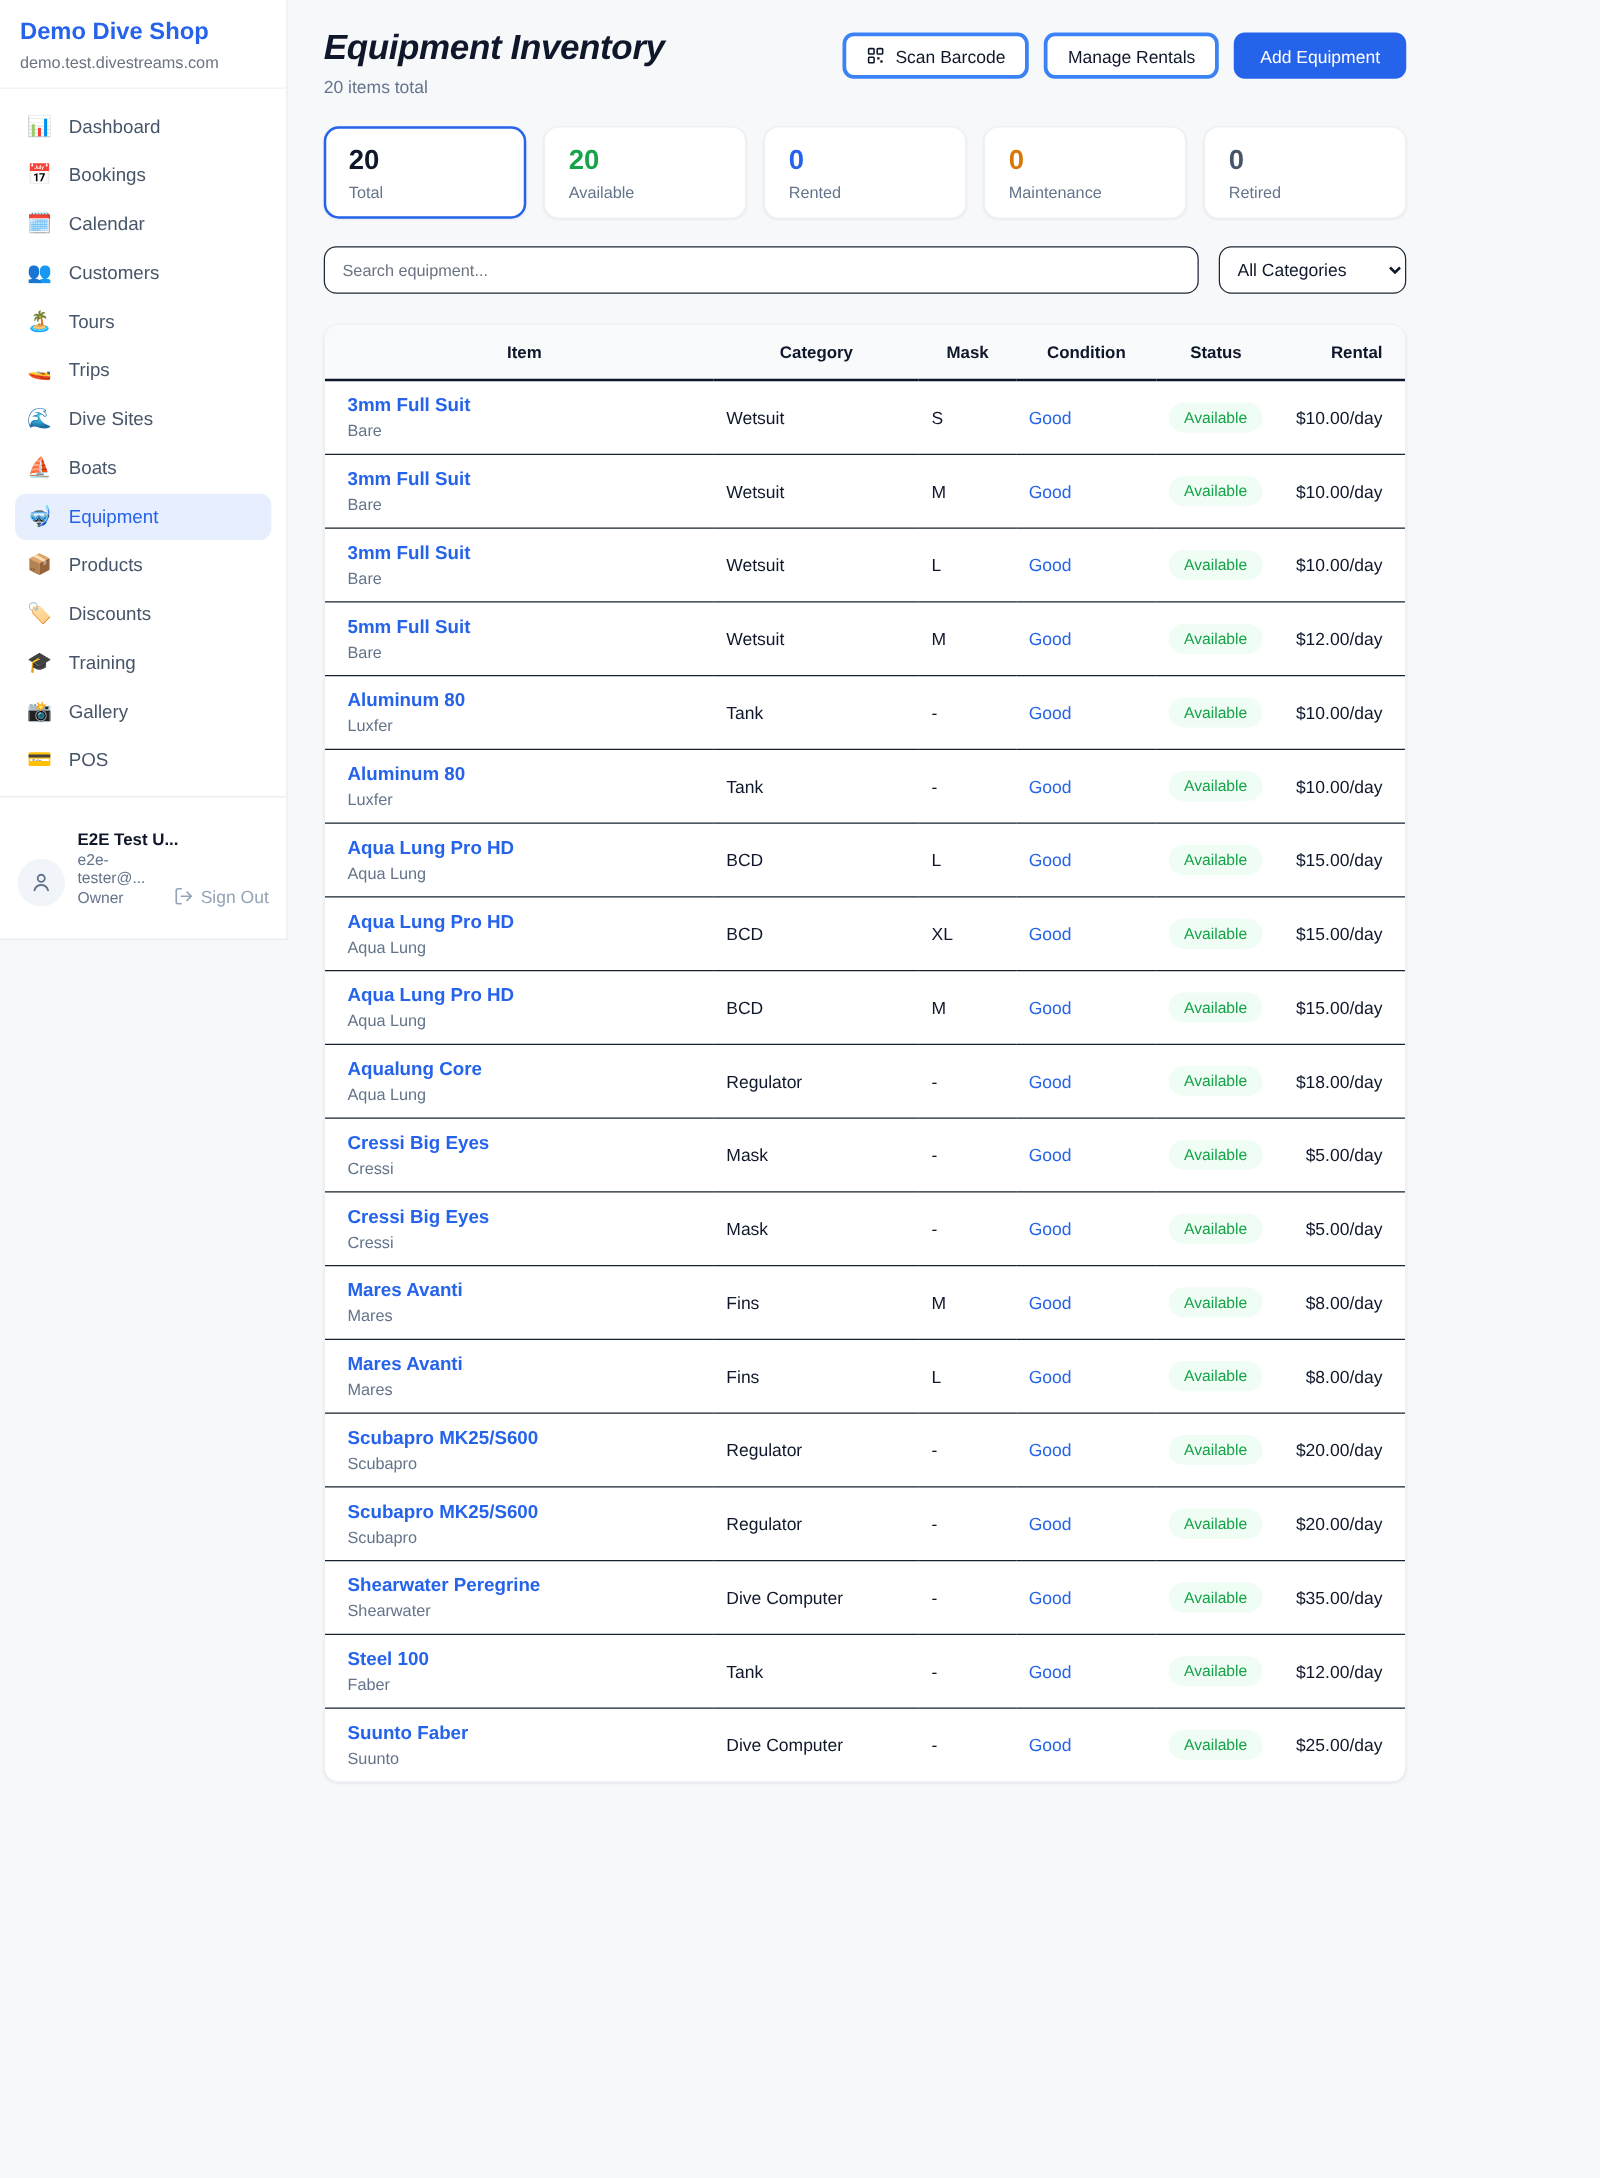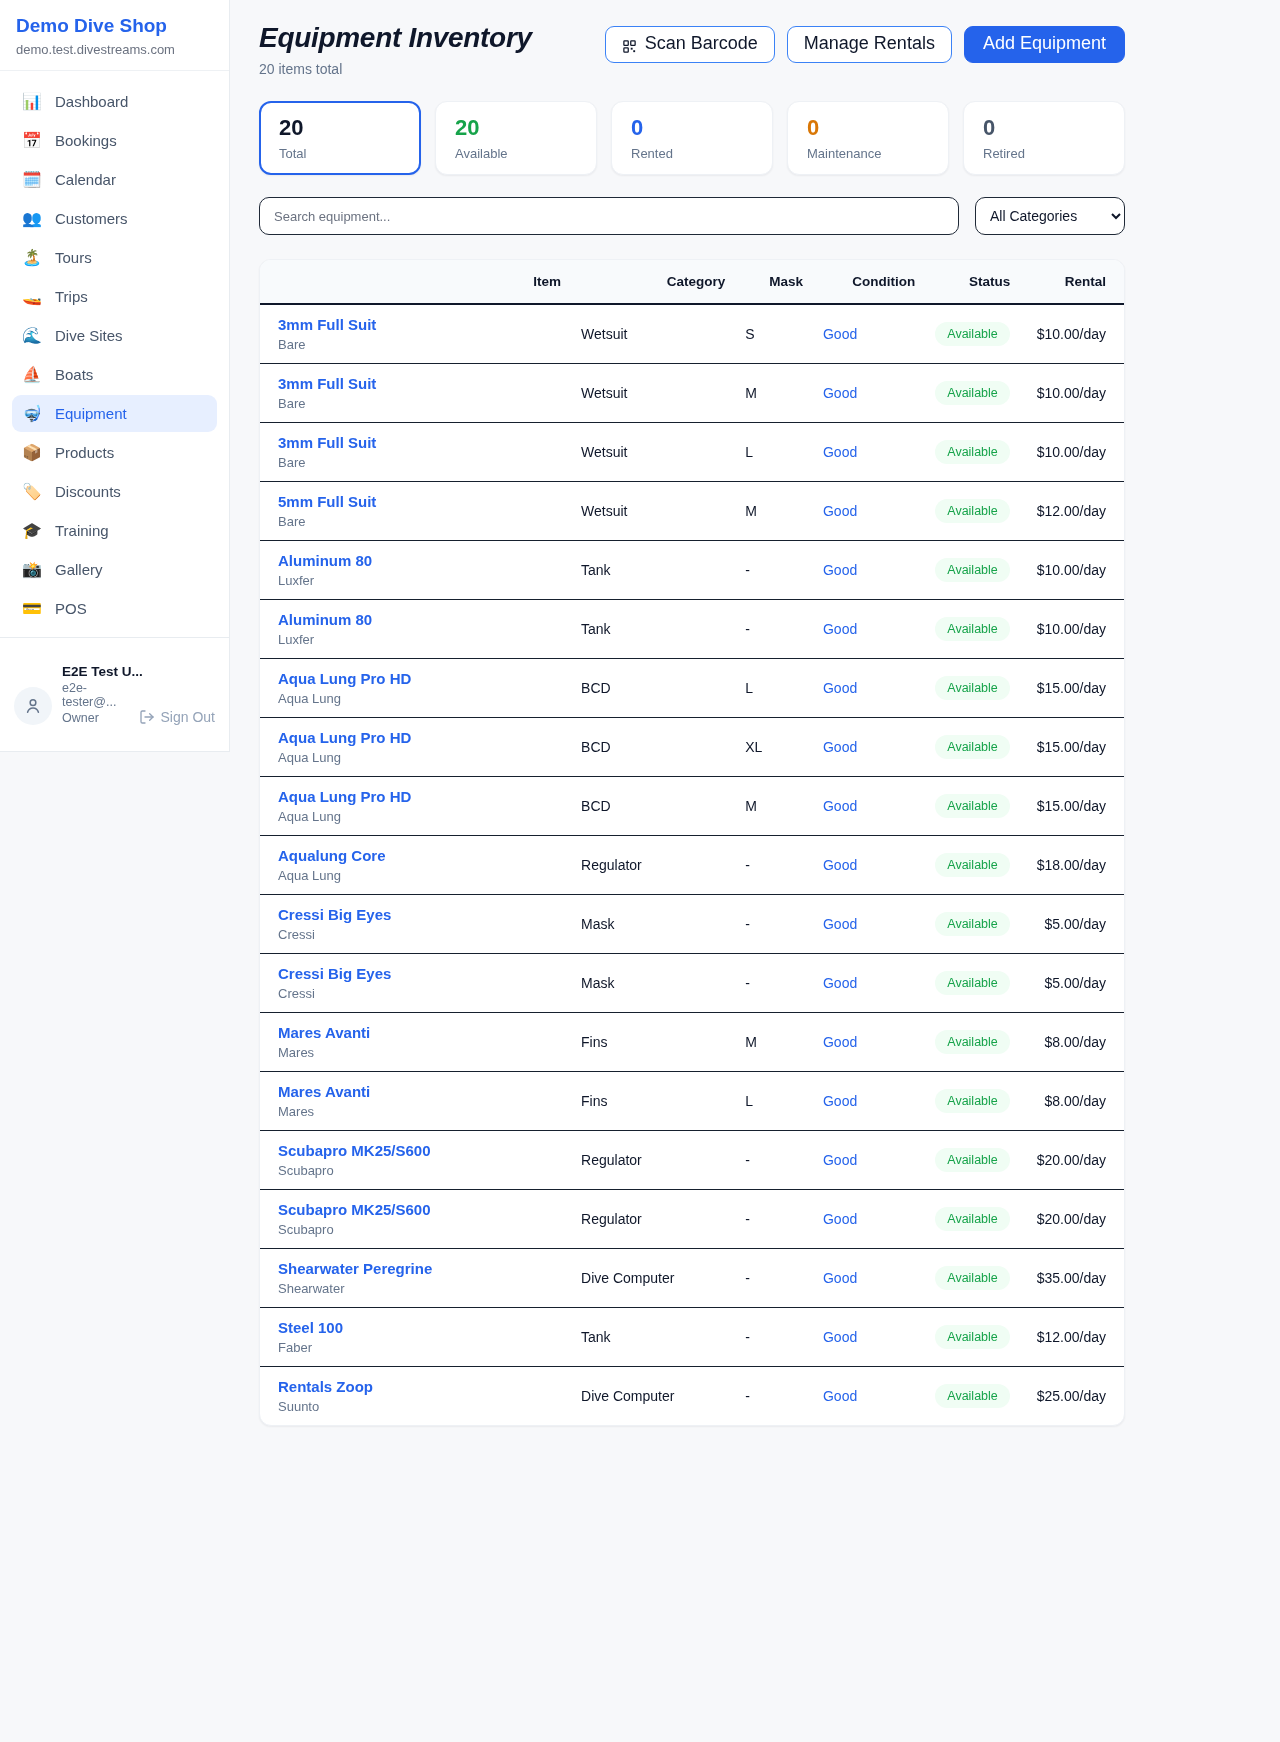--- a/index.html
+++ b/index.html
@@ -31,23 +31,23 @@
   .signout { color: #94a3b8; font-size: 14px; display: flex; gap: 6px;
     align-items: center; cursor: pointer; white-space: nowrap; }
 
   
   .main { padding: 22px 0 60px 29px; width: 895px; }
   .topbar { display: flex; justify-content: space-between; align-items: flex-start;
     margin-bottom: 24px; }
   h1 { font-size: 28px; margin: 0; letter-spacing: -0.3px; font-weight: 700; font-style: italic; }
   .subtitle { color: #64748b; font-size: 14px; margin-top: 7px; }
   .actions { display: flex; gap: 12px; padding-top: 4px; }
-  .btn { font-size: 18px; font-weight: 500; border-radius: 9px; padding: 8px 16px;
-    background: #fff; border: 1px solid #3b82f6; color: #0f172a; display: flex;
-    align-items: flex-end; gap: 8px; cursor: pointer; font-family: inherit; height: 37px; }
+  .btn { font-size: 14px; font-weight: 500; border-radius: 9px; padding: 8px 16px;
+    background: #fff; border: 3px solid #3b82f6; color: #0f172a; display: flex;
+    align-items: flex-start; gap: 8px; cursor: pointer; font-family: inherit; height: 37px; }
   .btn-primary { background: #2563eb; border-color: #2563eb; color: #fff; padding: 8px 18px; }
 
   .stats { display: flex; gap: 14px; margin-bottom: 22px; }
   .stat-card { flex: 1; background: #fff; border: 1px solid #eef1f5; border-radius: 12px;
     padding: 13px 19px; box-shadow: 0 1px 2px rgba(16,24,40,.06); cursor: pointer; }
   .stat-card.selected { border: 2px solid #2563eb; padding: 12px 18px; }
   .stat-value { font-size: 22px; font-weight: 700; }
   .stat-label { font-size: 13px; color: #64748b; margin-top: 5px; }
 
   .filter-row { display: flex; gap: 16px; margin-bottom: 24px; }
@@ -55,21 +55,21 @@
     padding: 0 14px; font-size: 13px; font-family: inherit; color: #0f172a; background: #fff; }
   .search-input::placeholder { color: #6b7280; }
   .category-select { width: 150px; border: 1px solid #1f2937; border-radius: 10px;
     height: 38px; font-size: 14px; font-family: inherit; background: #fff; padding: 0 10px;
     color: #0f172a; }
 
   
   .table-card { background: #fff; border-radius: 12px; border: 1px solid #eef1f5;
     box-shadow: 0 1px 2px rgba(16,24,40,.06); overflow: hidden; }
   table { width: 100%; border-collapse: collapse; table-layout: fixed; }
-  thead th { background: #f8fafc; text-align: right; font-size: 13.5px; font-weight: 700;
+  thead th { background: #f8fafc; text-align: center; font-size: 13.5px; font-weight: 700;
     padding: 14px 10px; border-bottom: 2px solid #0f172a; color: #0f172a; }
   th:first-child, td:first-child { padding-left: 18px; }
   th:last-child, td:last-child { padding-right: 18px; text-align: right; }
   tbody td { padding: 11px 10px; border-bottom: 1px solid #16202e; font-size: 14px;
     vertical-align: middle; }
   tbody tr:last-child td { border-bottom: none; }
   .item-name { color: #2563eb; font-weight: 600; font-size: 15px; cursor: pointer; }
   .item-brand { color: #64748b; font-size: 13px; margin-top: 4px; }
   .cond-link { color: #2563eb; cursor: pointer; }
   .badge { display: inline-block; background: #f0fdf4; color: #16a34a; font-size: 12.5px;
@@ -549,21 +549,21 @@
                 <span class="cond-link">Good</span>
               </td>
               <td>
                 <span class="badge">Available</span>
               </td>
               <td class="price">$12.00/day</td>
             </tr>
 
             <tr>
               <td>
-                <div class="item-name">Rentals Zoop</div>
+                <div class="item-name">Suunto Faber</div>
                 <div class="item-brand">Suunto</div>
               </td>
               <td>Dive Computer</td>
               <td>-</td>
               <td>
                 <span class="cond-link">Good</span>
               </td>
               <td>
                 <span class="badge">Available</span>
               </td>

